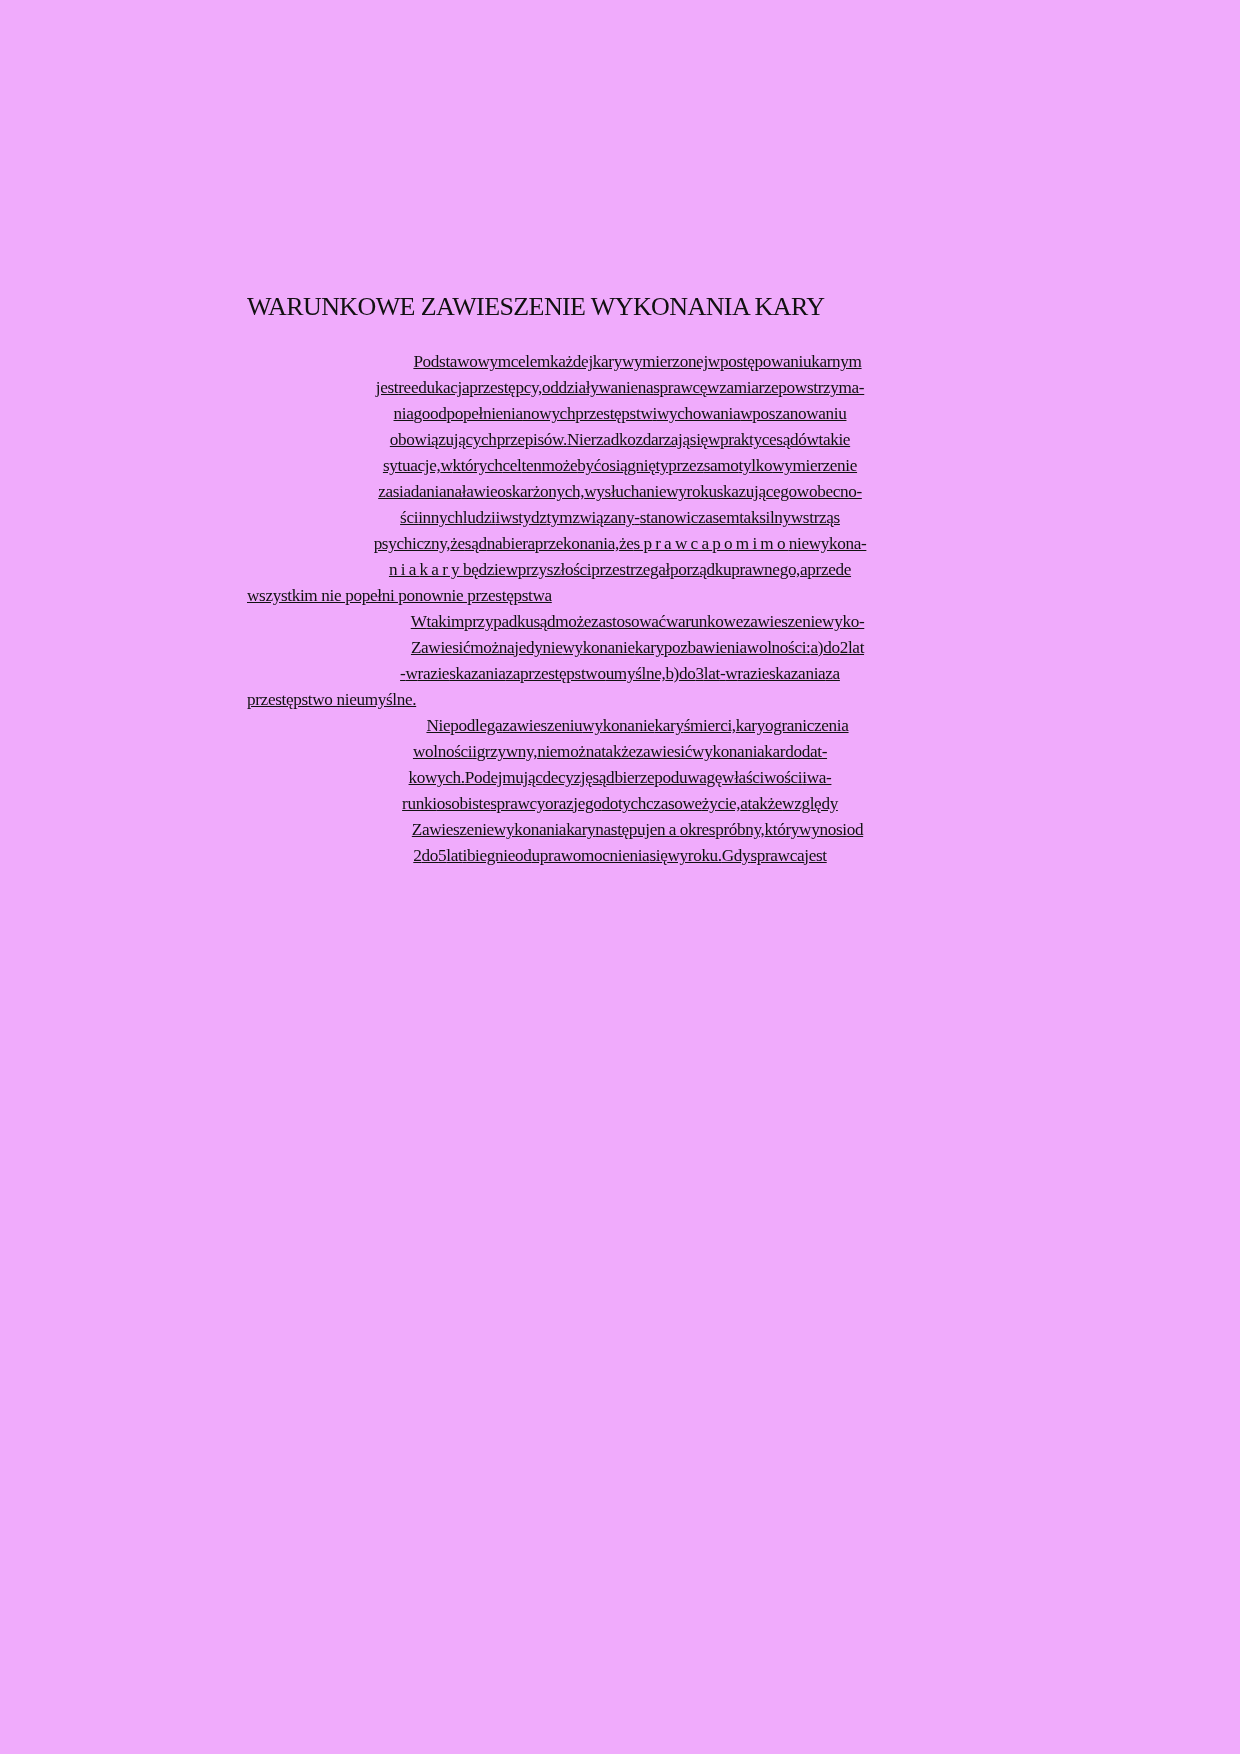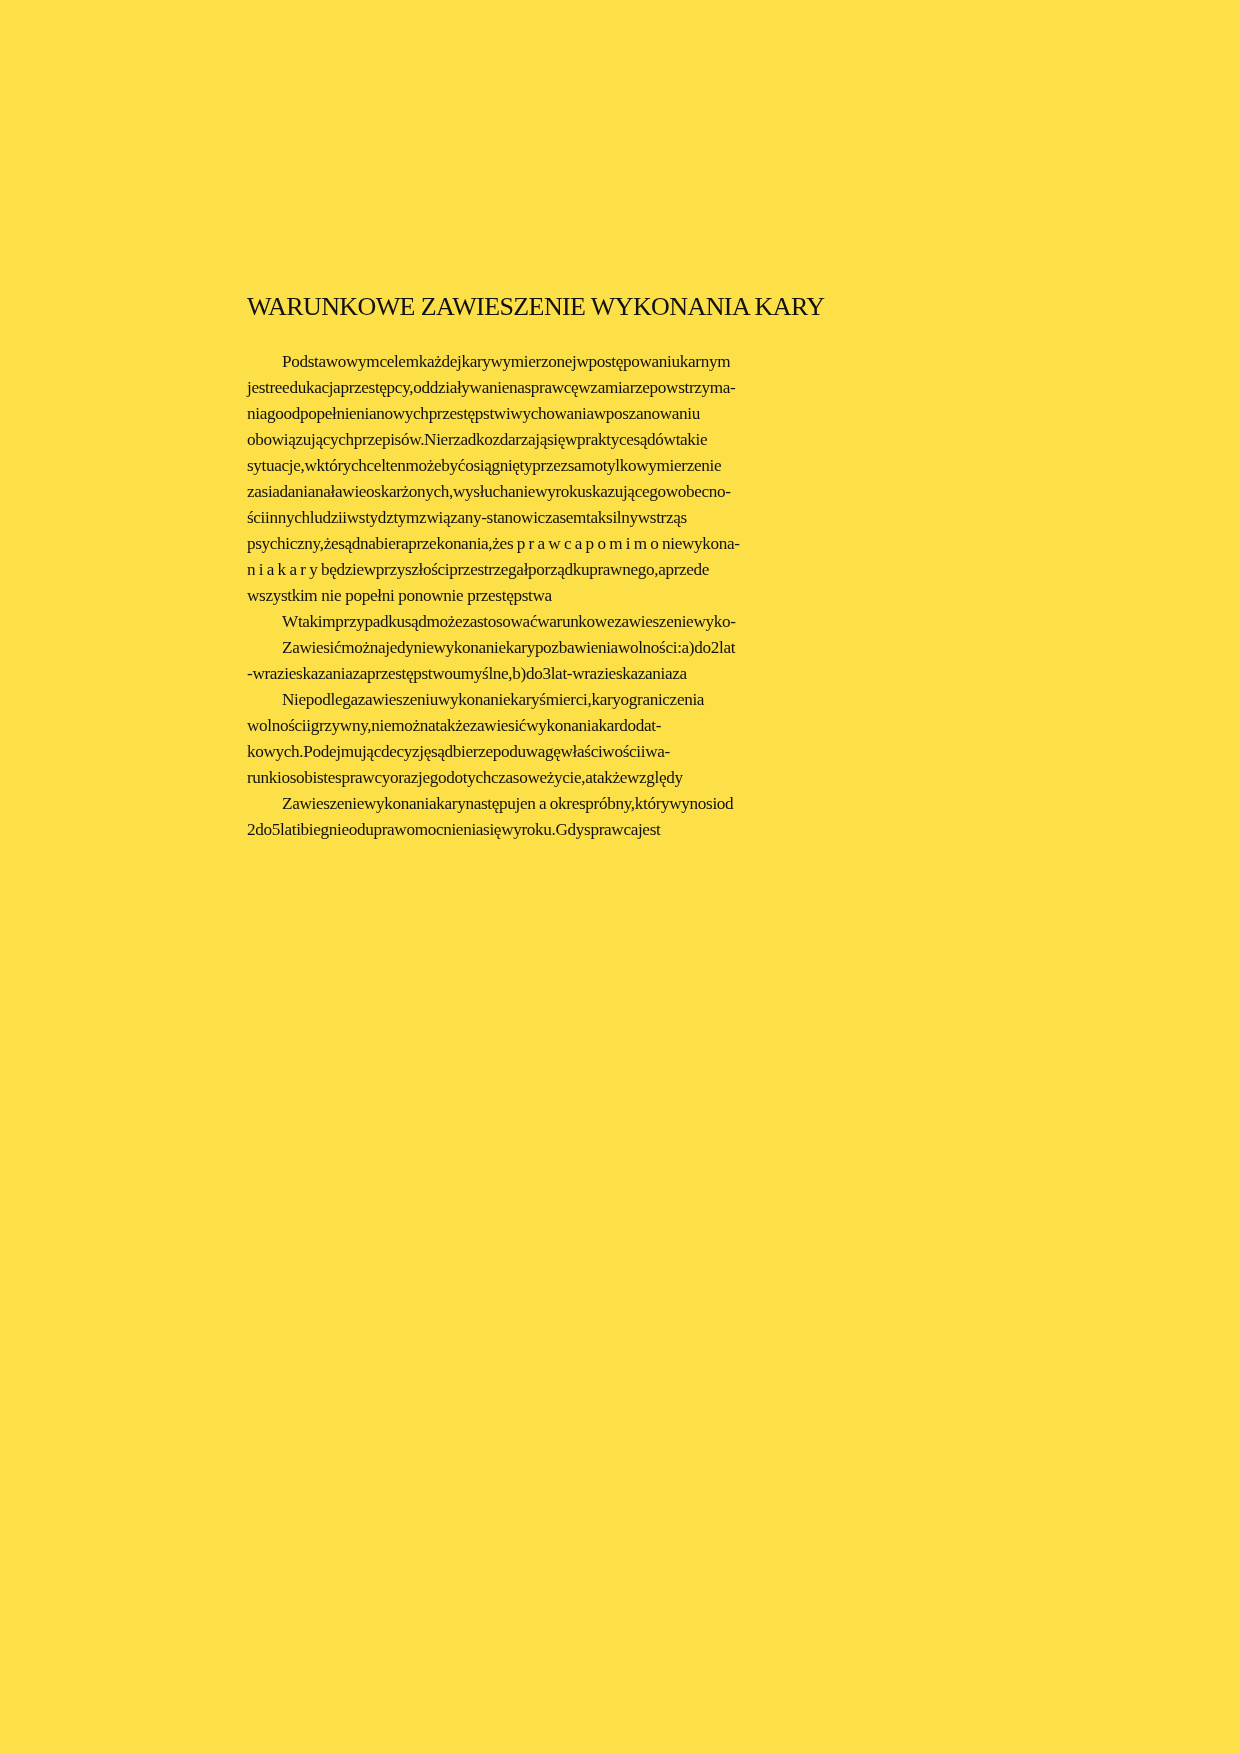--- a/index.html
+++ b/index.html
@@ -1,34 +1,34 @@
 <!DOCTYPE html>
 <html><head>
 <meta charset="utf-8">
 <style>
   html, body { margin: 0; padding: 0; background: #ffffff; }
   body { width: 1240px; height: 1754px; position: relative; overflow: hidden; }
-  .page { position: absolute; left: 0; top: 0; width: 1240px; height: 1754px; background: #fde047; }
+  .page { position: absolute; left: 0; top: 0; width: 1240px; height: 1754px; background: #f0abfc; }
   .title {
     position: absolute; left: 247px; top: 292px;
     font-family: "Liberation Serif", "DejaVu Serif", serif;
     font-size: 26px; line-height: 30px; color: #111;
     letter-spacing: -0.6px; white-space: nowrap;
   }
   .body {
     position: absolute; left: 247px; top: 349px; width: 746px;
     font-family: "Liberation Serif", "DejaVu Serif", serif;
     font-size: 17.2px; color: #111;
   }
   .line {
     height: 26px; line-height: 26px;
     text-align: justify; text-align-last: justify;
     white-space: nowrap; overflow: visible;
     letter-spacing: -0.35px;
-    display: flex; justify-content: flex-start;
+    display: flex; justify-content: center; text-decoration: underline;
   }
   .line.last { display: block; text-align: left; text-align-last: left; }
   .line.indent { padding-left: 35px; }
   .w { display: inline-block; }
   .spaced { letter-spacing: 3.2px; }
 </style>
 </head>
 <body>
 
 <div class="page">
@@ -184,20 +184,21 @@
           <span class="w">b)</span>
           <span class="w">do</span>
           <span class="w">3</span>
           <span class="w">lat</span>
           <span class="w">-</span>
           <span class="w">w</span>
           <span class="w">razie</span>
           <span class="w">skazania</span>
           <span class="w">za</span>
         </div>
+        <div class="line last">przestępstwo nieumyślne.</div>
       </div>
       <div>
         <div class="line indent">
           <span class="w">Nie</span>
           <span class="w">podlega</span>
           <span class="w">zawieszeniu</span>
           <span class="w">wykonanie</span>
           <span class="w">kary</span>
           <span class="w">śmierci,</span>
           <span class="w">kary</span>

